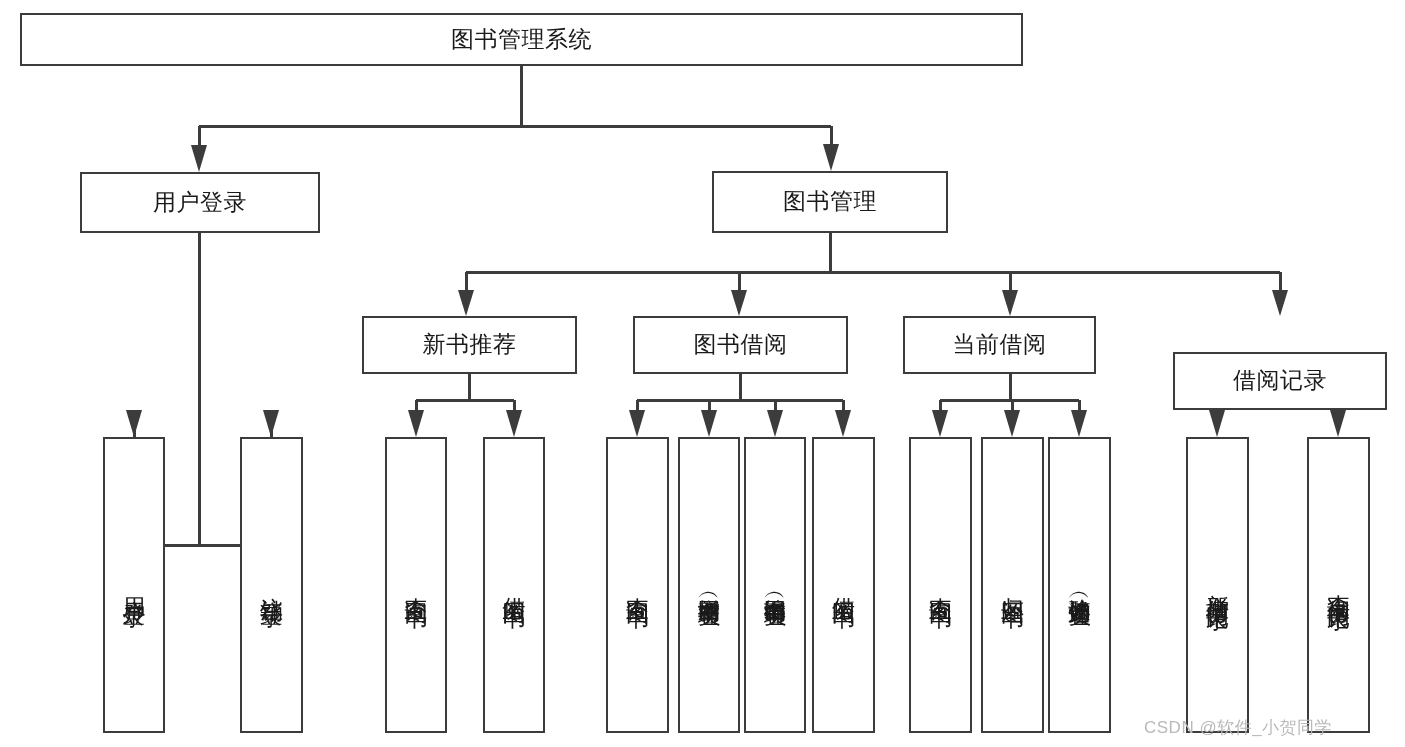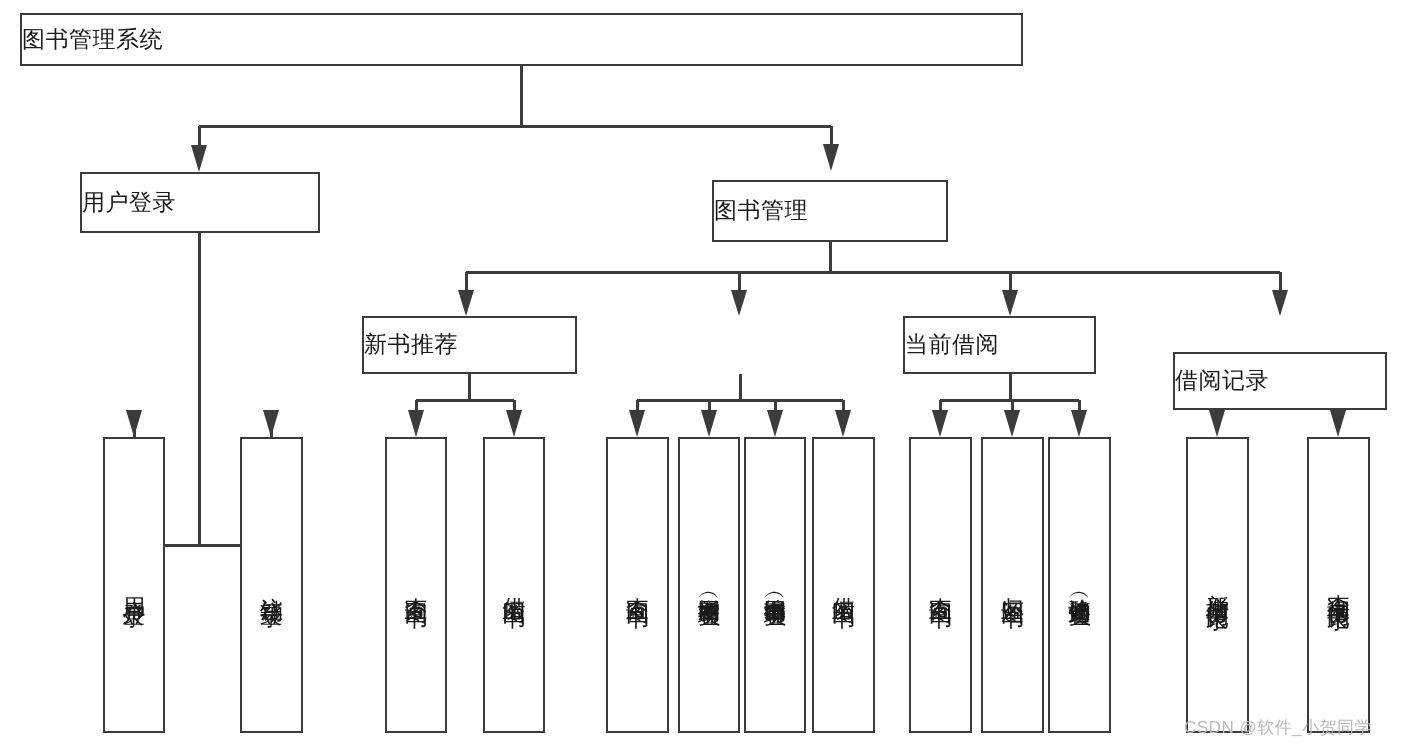--- a/index.html
+++ b/index.html
@@ -25,20 +25,21 @@
     height: 747px;
     pointer-events: none;
   }
   .node {
     position: absolute;
     box-sizing: border-box;
     background: #ffffff;
     border: 2px solid #3c3c3c;
     display: flex;
     align-items: center;
+    justify-content: center;
     color: #1a1a1a;
   }
   .node .label {
     display: block;
     text-align: center;
     line-height: 1.12;
     letter-spacing: 0.5px;
     white-space: nowrap;
   }
   .node.horiz .label {
@@ -141,27 +142,30 @@
     </g>
   </svg>
 
   <div class="node horiz" style="left:20px; top:13px; width:1003px; height:53px;">
     <span class="label">图书管理系统</span>
   </div>
 
   <div class="node horiz" style="left:80px; top:172px; width:240px; height:61px;">
     <span class="label">用户登录</span>
   </div>
-  <div class="node horiz" style="left:712px; top:171px; width:236px; height:62px;margin-top:9px;">
+  <div class="node horiz" style="left:712px; top:171px; width:236px; height:62px;">
     <span class="label">图书管理</span>
   </div>
 
   <div class="node horiz" style="left:362px; top:316px; width:215px; height:58px;">
     <span class="label">新书推荐</span>
   </div>
+  <div class="node horiz" style="left:633px; top:316px; width:215px; height:58px;">
+    <span class="label">图书借阅</span>
+  </div>
   <div class="node horiz" style="left:903px; top:316px; width:193px; height:58px;">
     <span class="label">当前借阅</span>
   </div>
   <div class="node horiz" style="left:1173px; top:316px; width:214px; height:58px;margin-top:36px;">
     <span class="label">借阅记录</span>
   </div>
 
   <div class="node vert" style="left:103px; top:437px; width:62px; height:296px;">
     <span class="label">用户登录</span>
   </div>
@@ -195,15 +199,15 @@
   <div class="node vert tight" style="left:1048px; top:437px; width:63px; height:296px;">
     <span class="label">确认归还（管理员）</span>
   </div>
   <div class="node vert" style="left:1186px; top:437px; width:63px; height:296px;">
     <span class="label">新增借阅记录</span>
   </div>
   <div class="node vert" style="left:1307px; top:437px; width:63px; height:296px;">
     <span class="label">查询借阅记录</span>
   </div>
 
-  <div class="watermark" style="left:1144px; top:716px;margin-left:40px;">CSDN @软件_小贺同学</div>
+  <div class="watermark" style="left:1144px; top:716px;">CSDN @软件_小贺同学</div>
 
 </div>
 
 </body></html>

